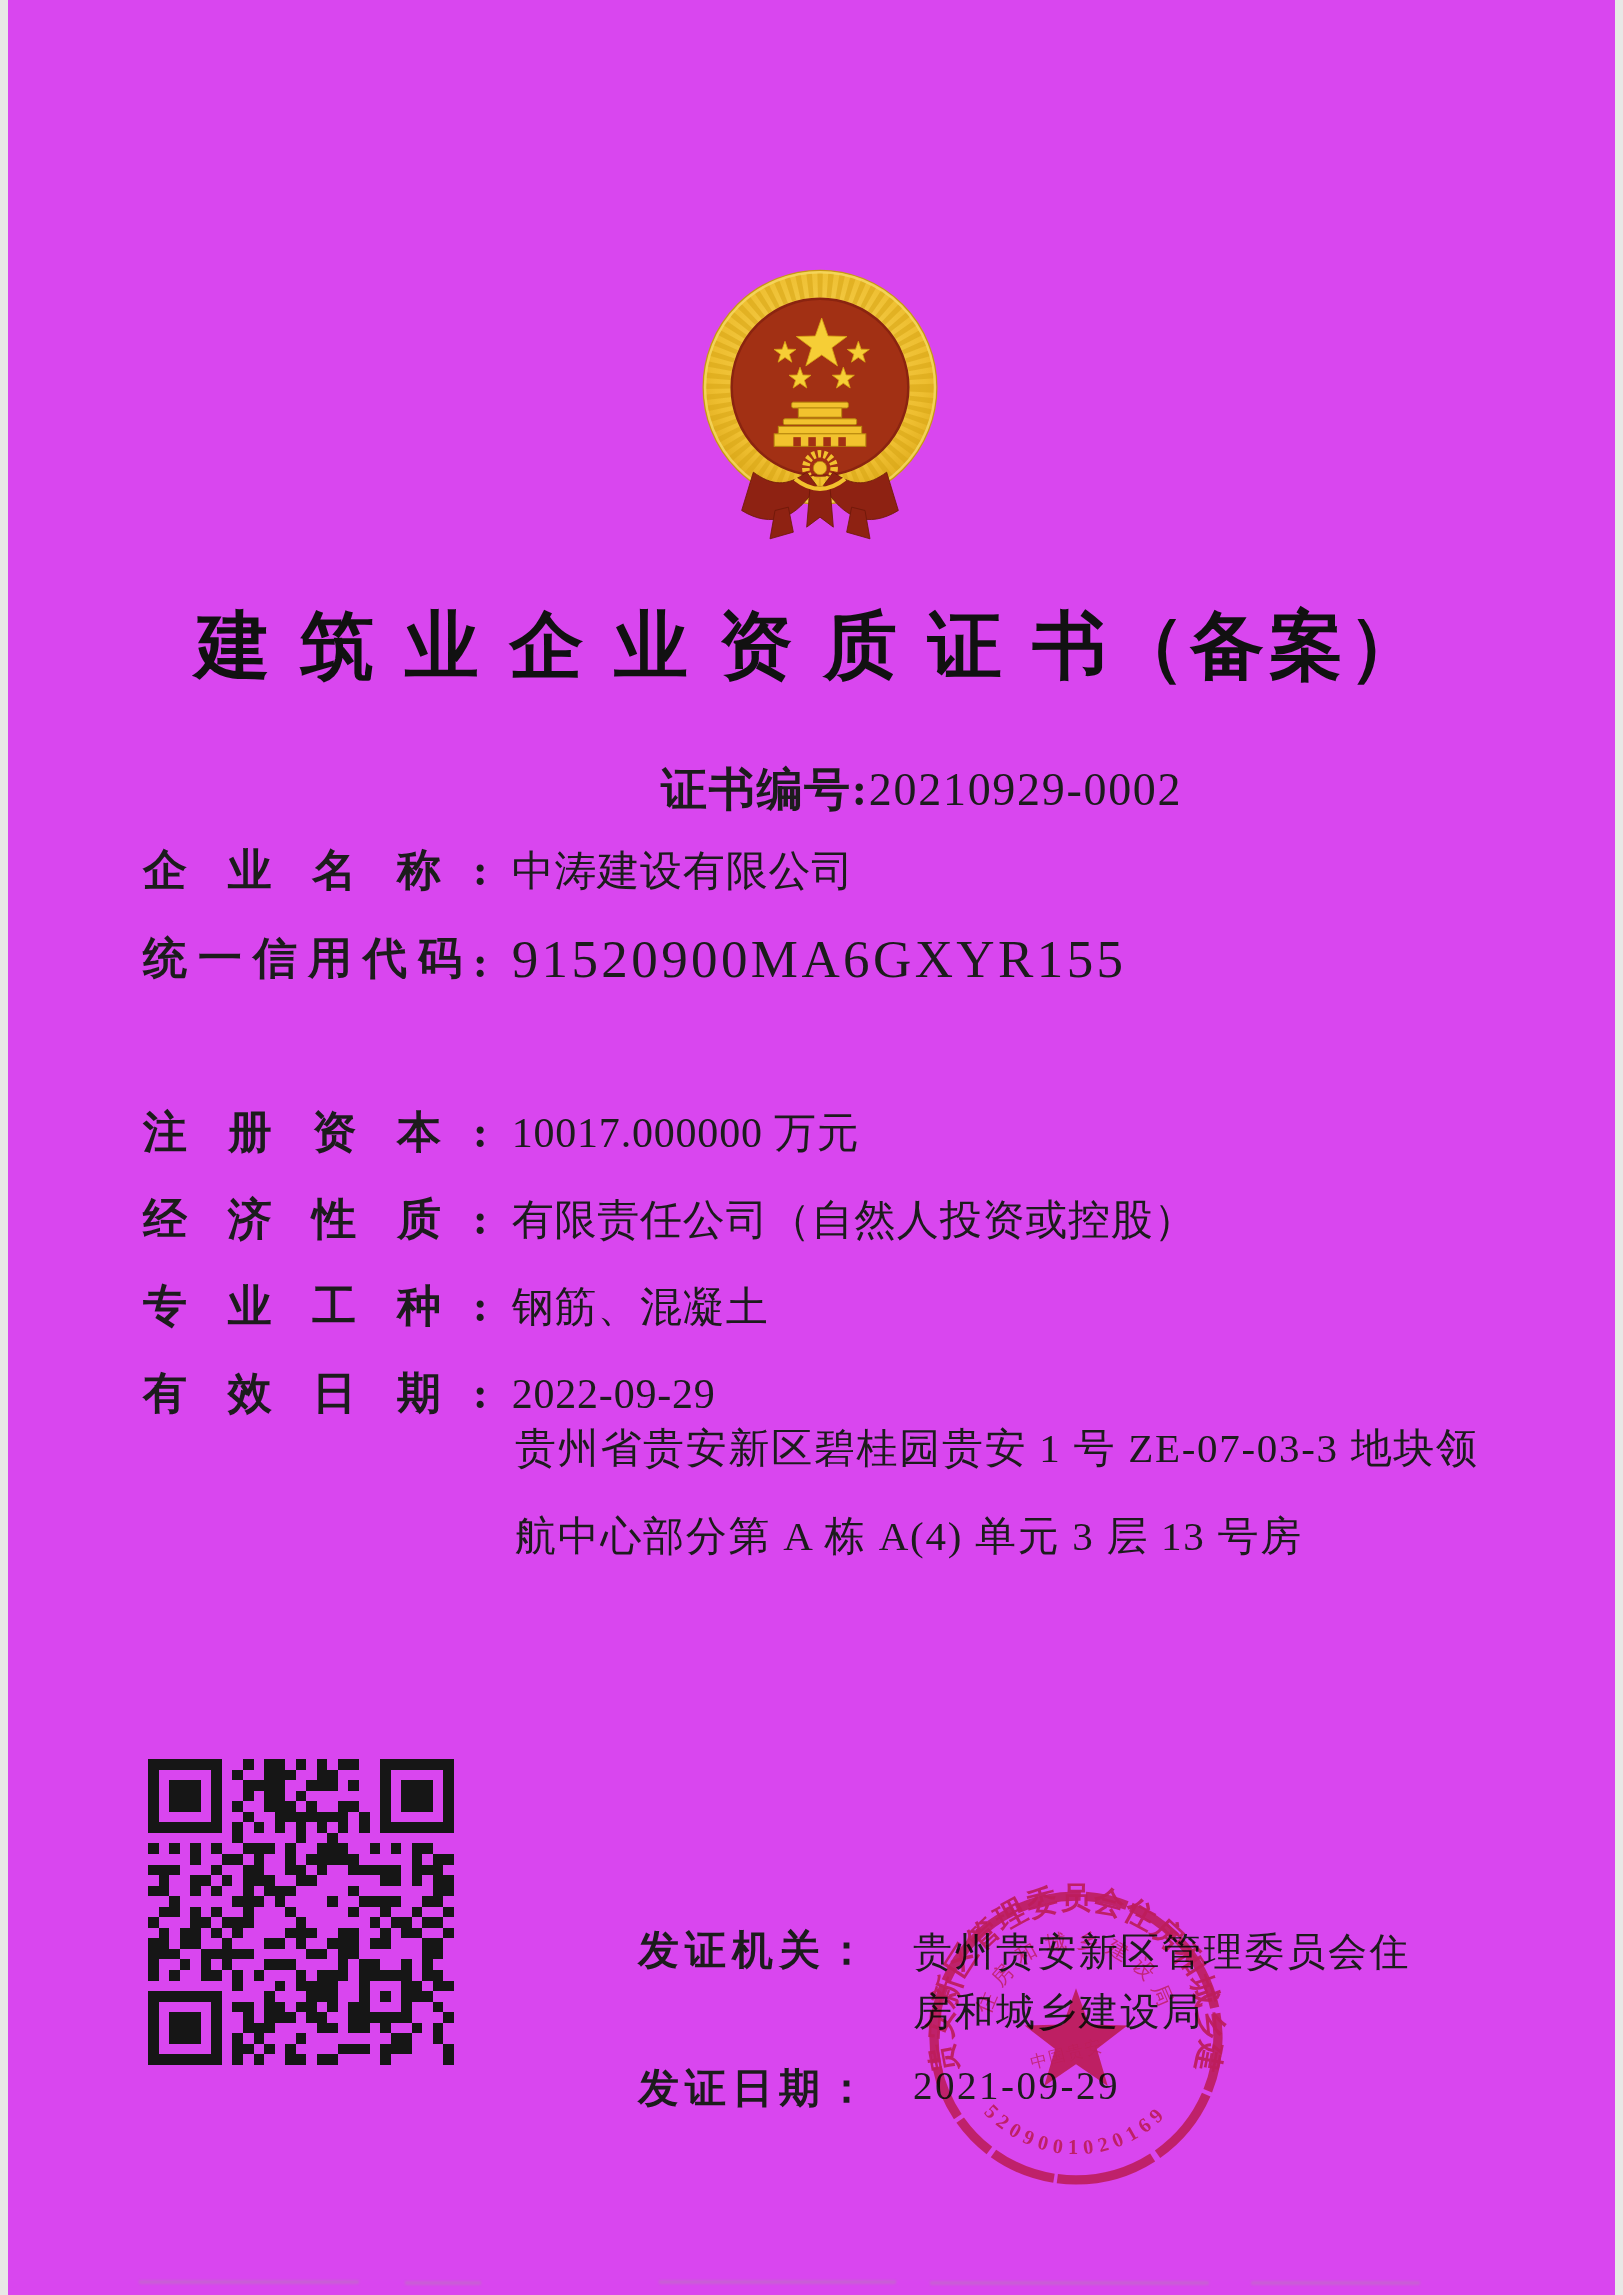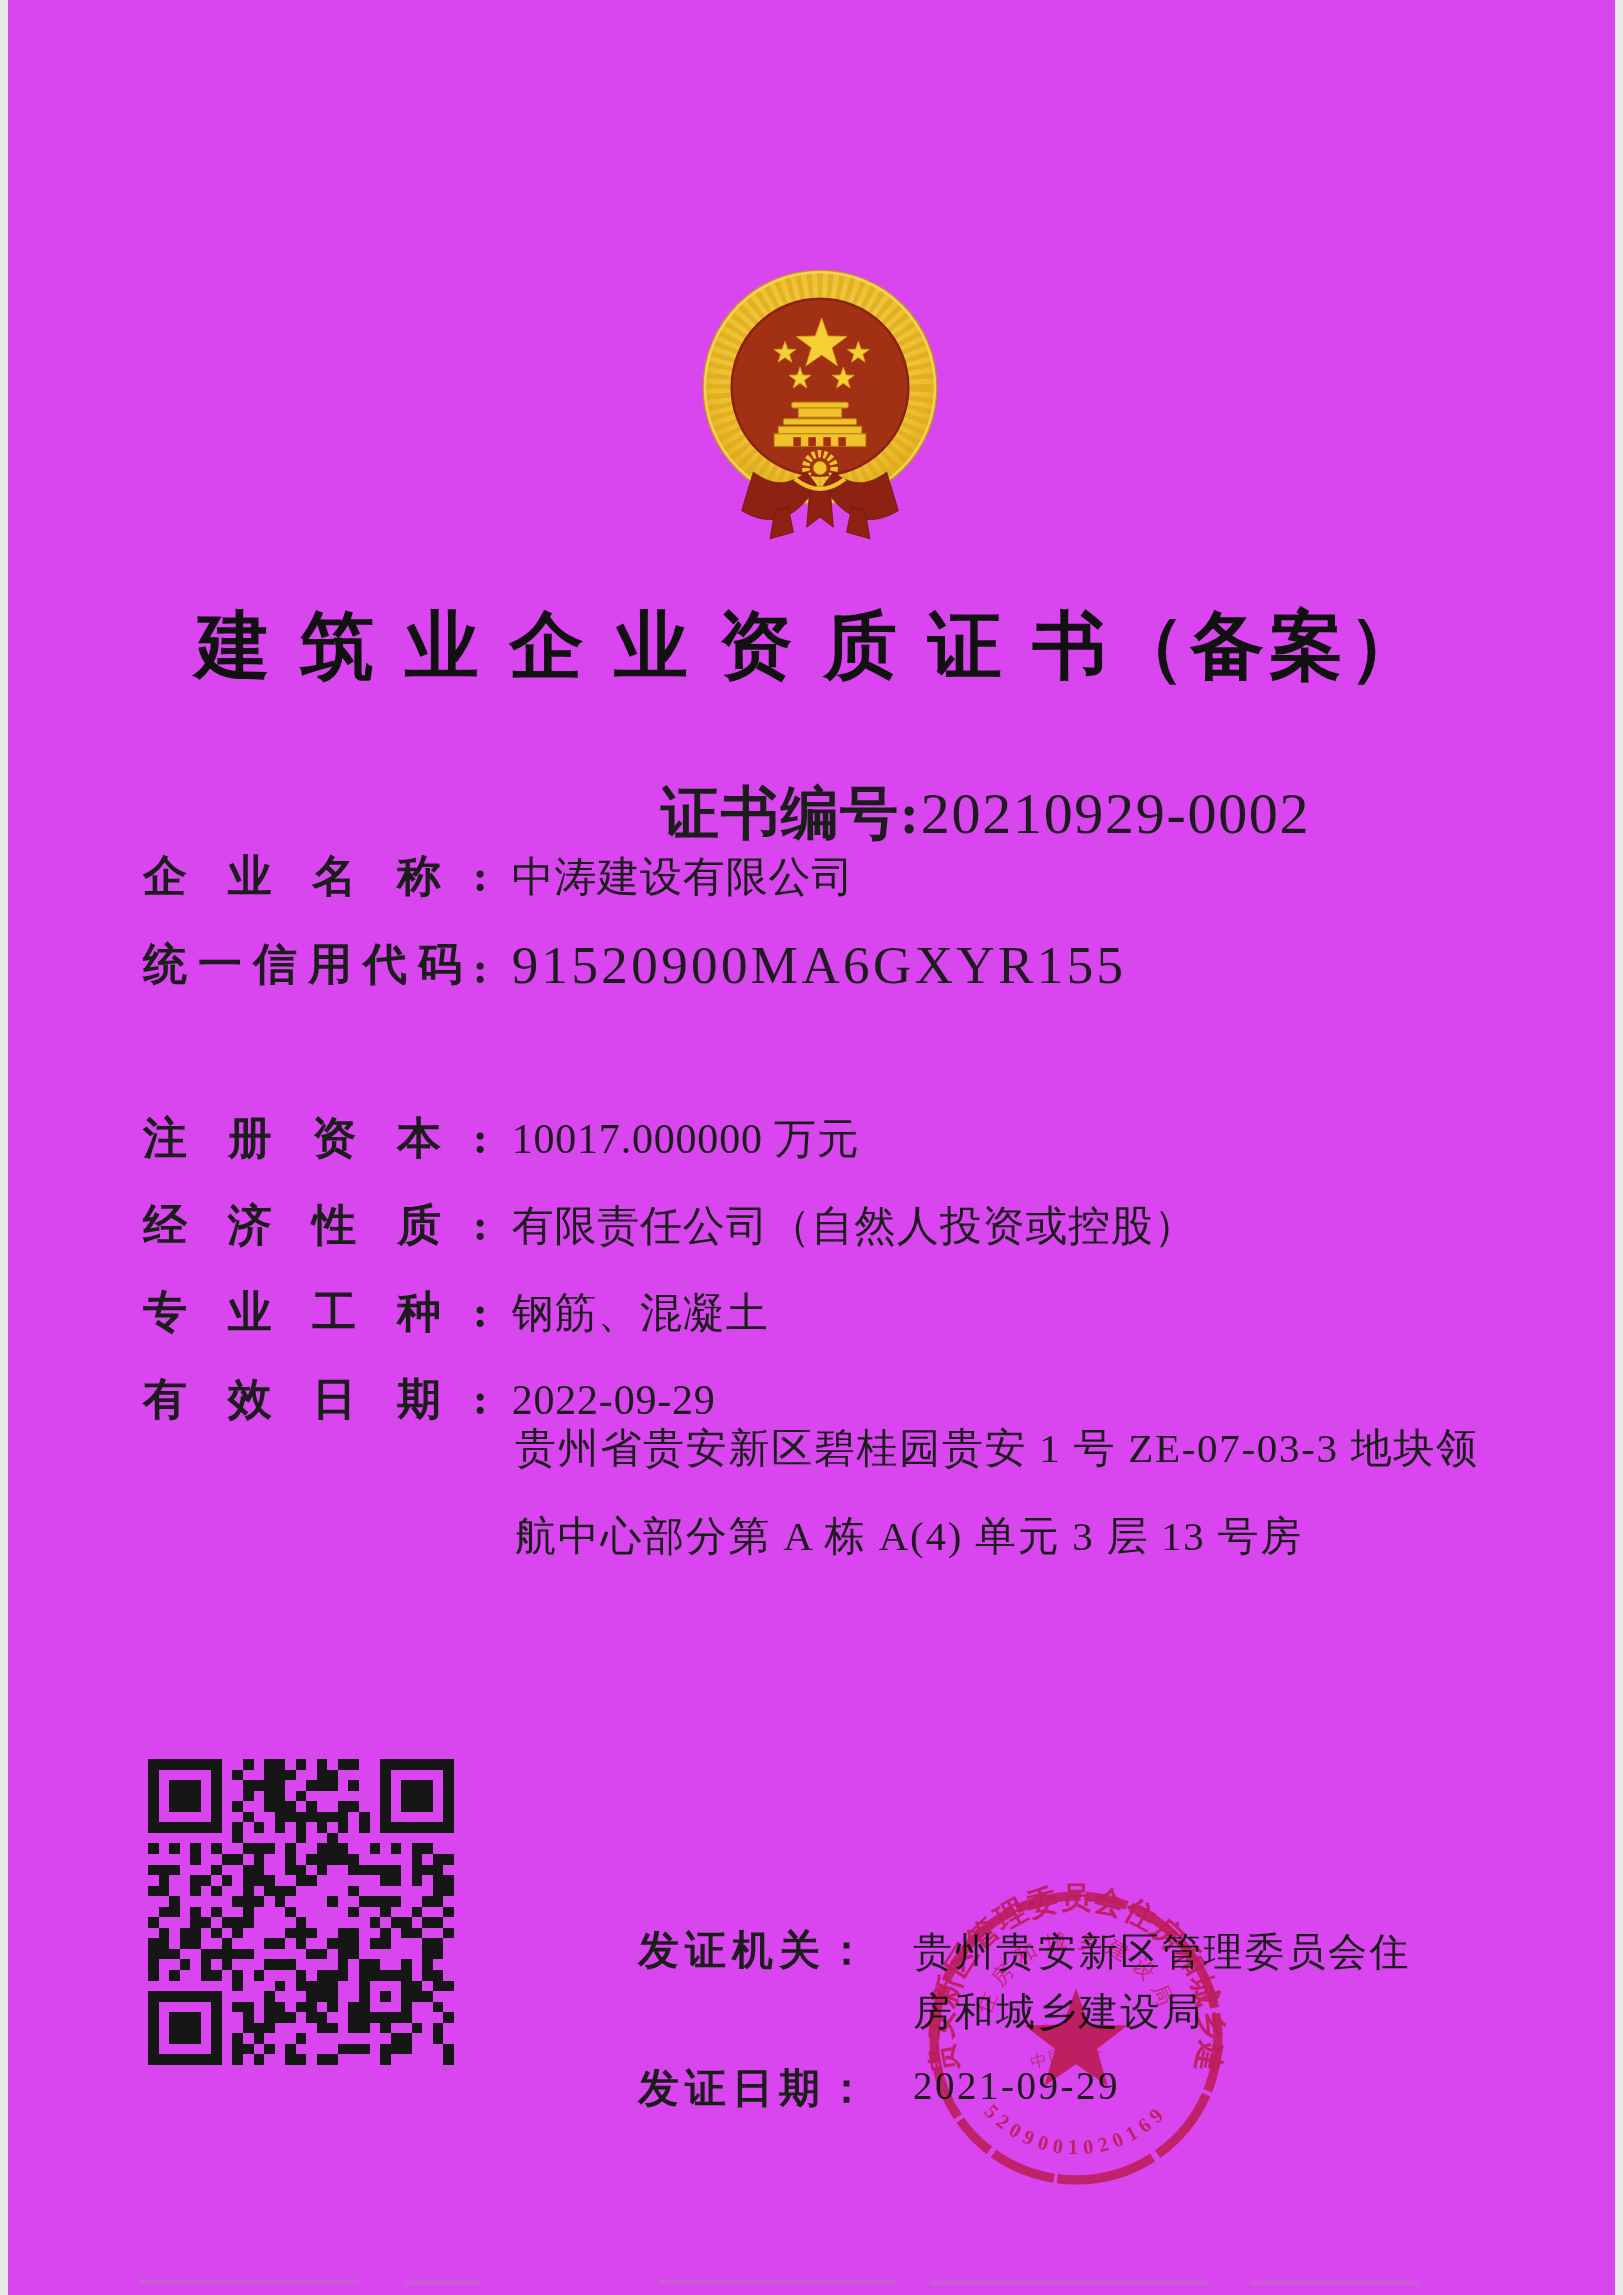--- a/index.html
+++ b/index.html
@@ -11,25 +11,25 @@
   
   .emblem{position:absolute;left:687px;top:262px;width:250px;height:282px;}
   
   .title{
     position:absolute;left:0;right:0;top:597px;text-align:center;
     font-family:"Liberation Sans","DejaVu Sans",sans-serif;
     font-weight:900;font-size:74px;letter-spacing:5px;color:#111;
     white-space:nowrap;
   }
   
-  .certline{position:absolute;left:653px;top:759px;font-size:58px;white-space:nowrap;margin-top:16px;}
+  .certline{position:absolute;left:653px;top:759px;font-size:46px;white-space:nowrap;}
   .certline .cl-label{font-weight:bold;letter-spacing:1.7px;}
   .certline .cl-value{letter-spacing:1.7px;}
   
-  .frow{position:absolute;left:135px;height:52px;line-height:64px;white-space:nowrap;font-size:44px;}
+  .frow{position:absolute;left:135px;height:52px;line-height:52px;white-space:nowrap;font-size:44px;}
   .flabel{display:inline-block;width:298px;text-align:justify;text-align-last:justify;font-weight:bold;vertical-align:top;}
   .fcolon{display:inline-block;margin-left:32px;font-weight:bold;}
   .fvalue{display:inline-block;margin-left:24px;font-size:42px;letter-spacing:0.8px;}
   .fvalue.mono-ish{font-size:53px;letter-spacing:3.4px;}
   .addr-line{position:absolute;left:507px;font-size:41px;letter-spacing:1.7px;line-height:52px;white-space:nowrap;}
   
   .qr{position:absolute;left:140px;top:1759px;width:306px;height:306px;}
   
   .ilabel{position:absolute;left:630px;font-size:41px;font-weight:bold;letter-spacing:6px;white-space:nowrap;}
   .ivalue{position:absolute;left:905px;font-size:39px;letter-spacing:2.5px;white-space:nowrap;}

